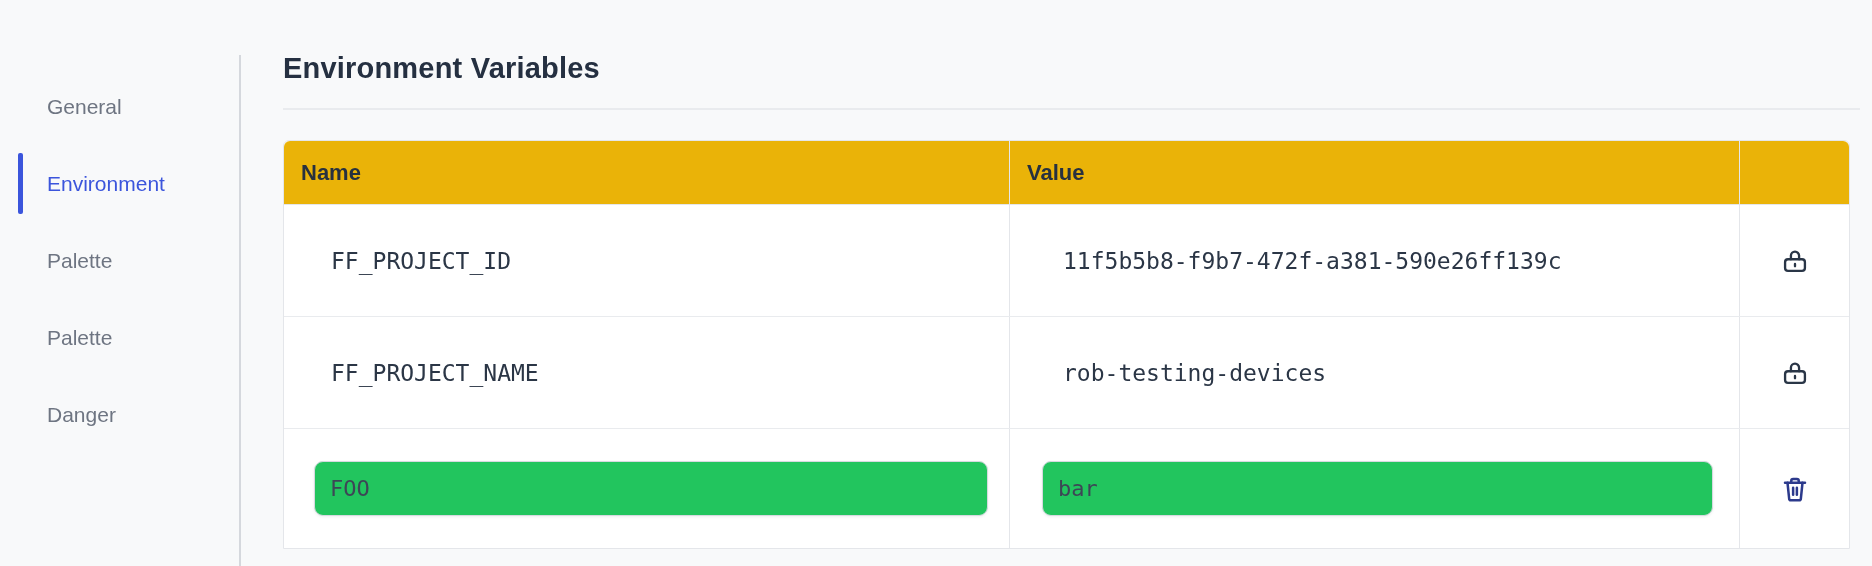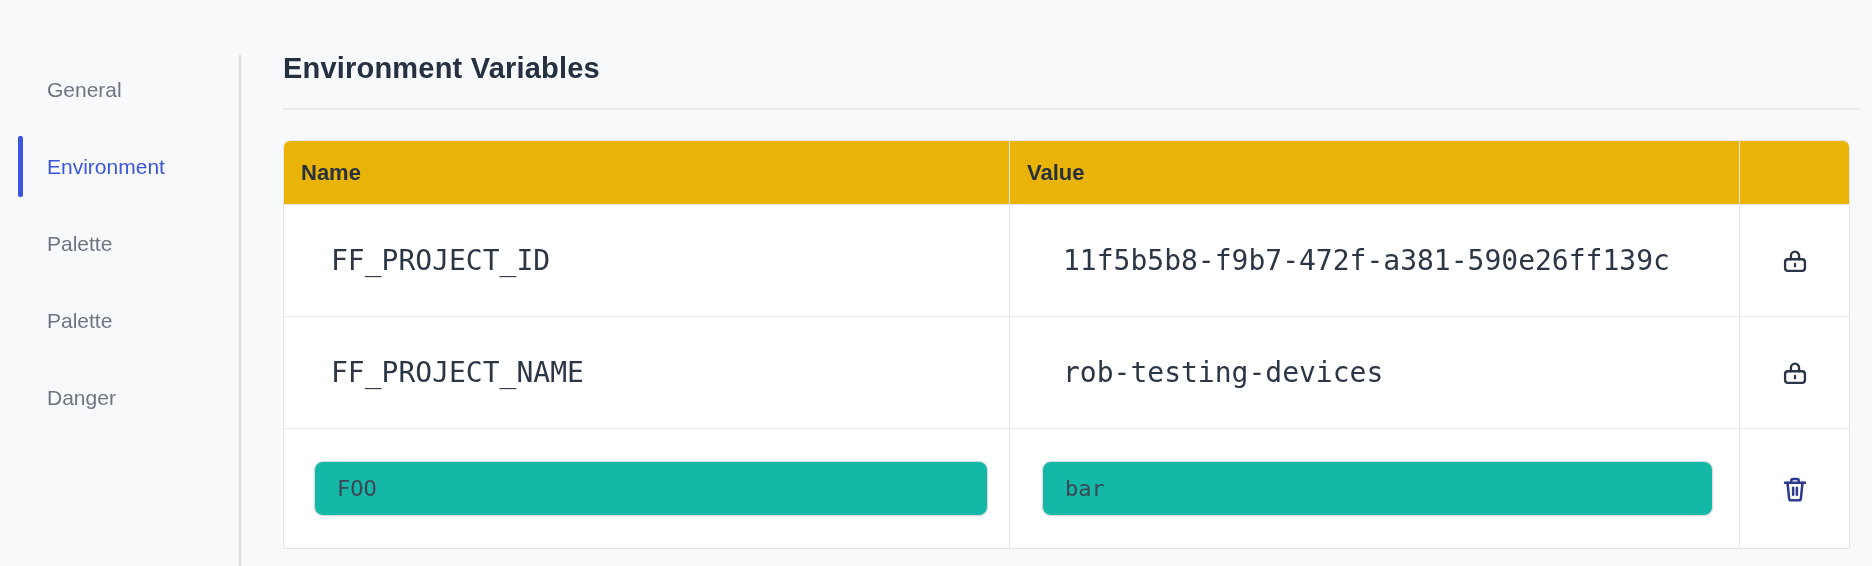--- a/index.html
+++ b/index.html
@@ -9,21 +9,21 @@
   }
   *{box-sizing:border-box;margin:0;padding:0;}
   html,body{width:1872px;height:566px;}
   body{
     position:relative;
     background:#f8f9fa;
     font-family:"Liberation Sans", sans-serif;
     overflow:hidden;
   }
   
-  .sidebar{position:absolute;left:0;top:51px;width:239px;}
+  .sidebar{position:absolute;left:0;top:68px;width:239px;}
   .side-item{
     position:relative;height:77px;display:flex;align-items:center;
     padding-left:47px;font-size:21px;color:#6e7582;cursor:pointer;
   }
   .side-item.active .side-label{color:var(--accent);}
   .active-bar{
     position:absolute;left:18px;top:8px;bottom:8px;width:5px;
     background:var(--accent);border-radius:2px;
   }
   .v-divider{position:absolute;left:239px;top:55px;bottom:0;width:2px;background:#d5d8dd;}
@@ -49,33 +49,33 @@
   }
   .th,.td{border-right:1px solid #e4e6ea;}
   .th:last-child,.td:last-child{border-right:none;}
   .trow{border-bottom:1px solid #e9ebee;}
   .trow:last-child{border-bottom:none;}
   .trow-static{height:112px;}
   .trow-static:first-of-type{height:113px;}
   .td{display:flex;align-items:center;}
   .mono{
     font-family:"DejaVu Sans Mono", monospace;
-    font-size:28px;color:#2b3646;
+    font-size:23px;color:#2b3646;
   }
   .td-name{padding-left:47px;}
   .td-value{padding-left:53px;}
   .td-icon{justify-content:center;}
   
   .trow-edit{height:119px;}
   .td-input{padding-left:30px;}
   .td-input.value-cell{padding-left:32px;}
   .env-input{
     width:674px;height:55px;border:1px solid #d6dae0;border-radius:9px;
-    padding:0 22px;font-family:"DejaVu Sans Mono", monospace;font-size:22px;
-    color:#3d4656;background:#14b8a6;outline:none;
+    padding:0 15px;font-family:"DejaVu Sans Mono", monospace;font-size:22px;
+    color:#3d4656;background:#22c55e;outline:none;
     box-shadow:0 1px 3px rgba(16,24,40,.07);
   }
   .value-cell .env-input{width:671px;}
   .trash-btn{
     background:none;border:none;cursor:pointer;display:flex;
     align-items:center;justify-content:center;padding:4px;
   }
   .icon{display:block;}
 </style>
 </head>

